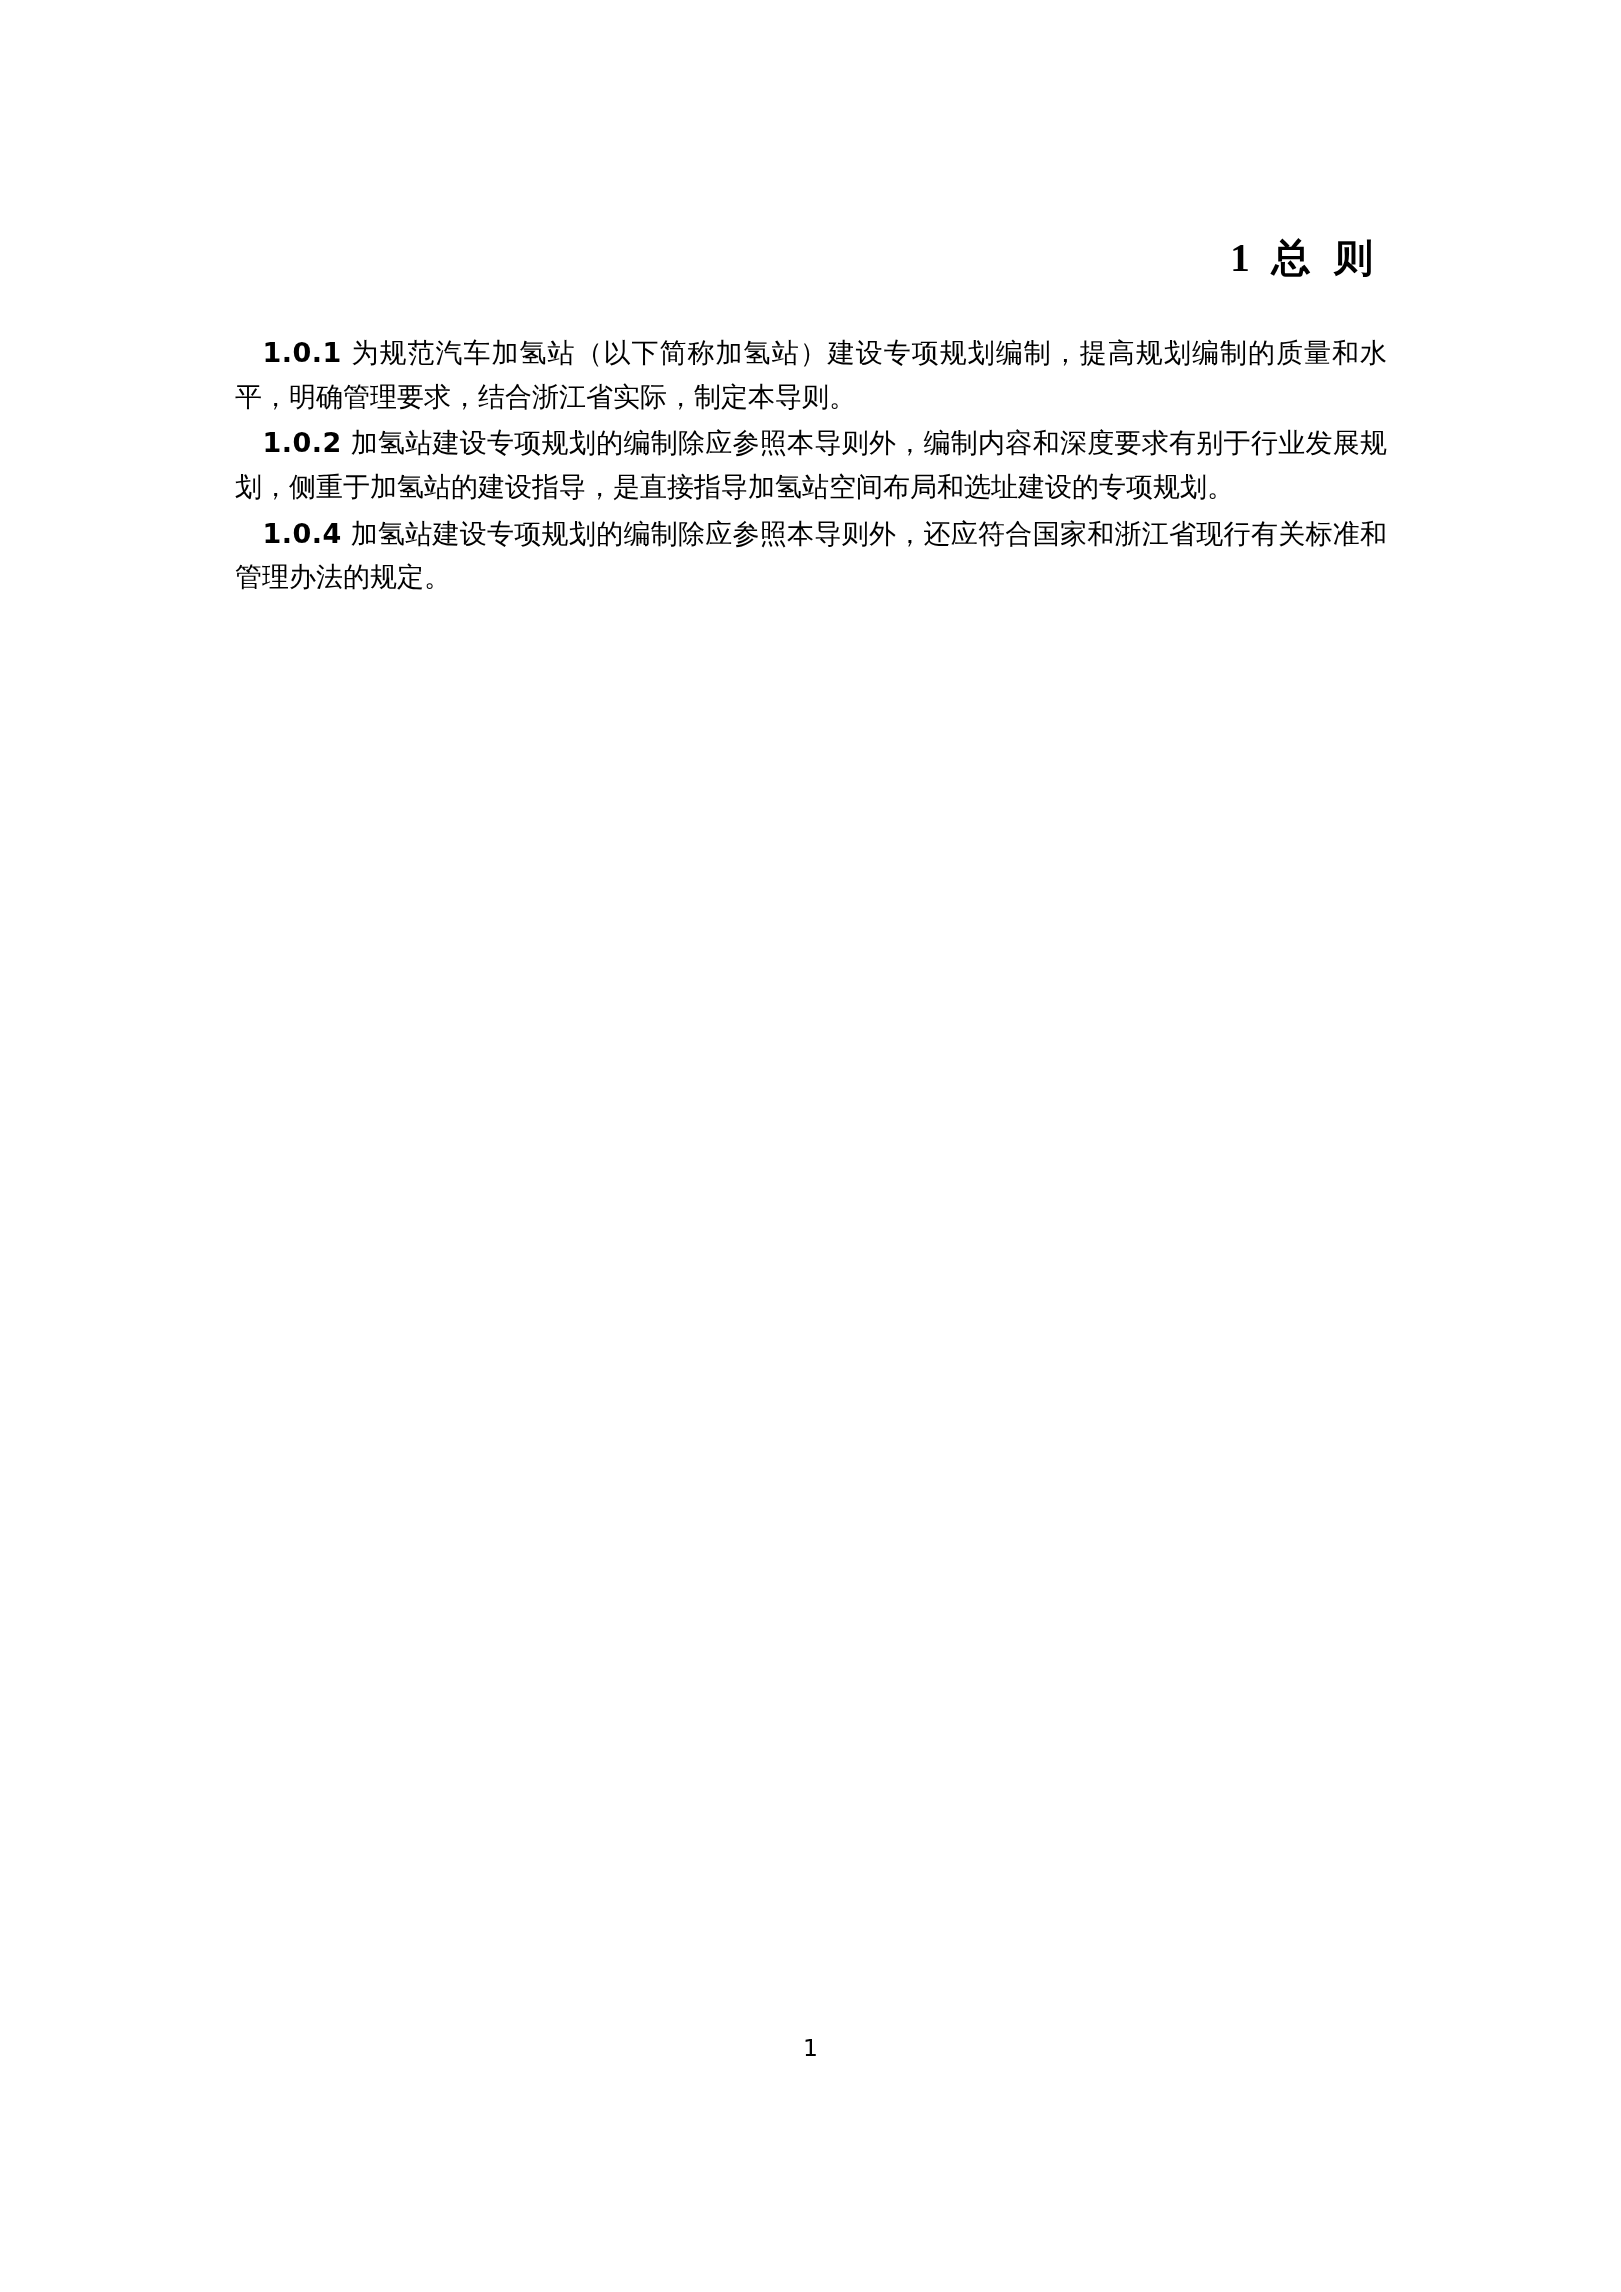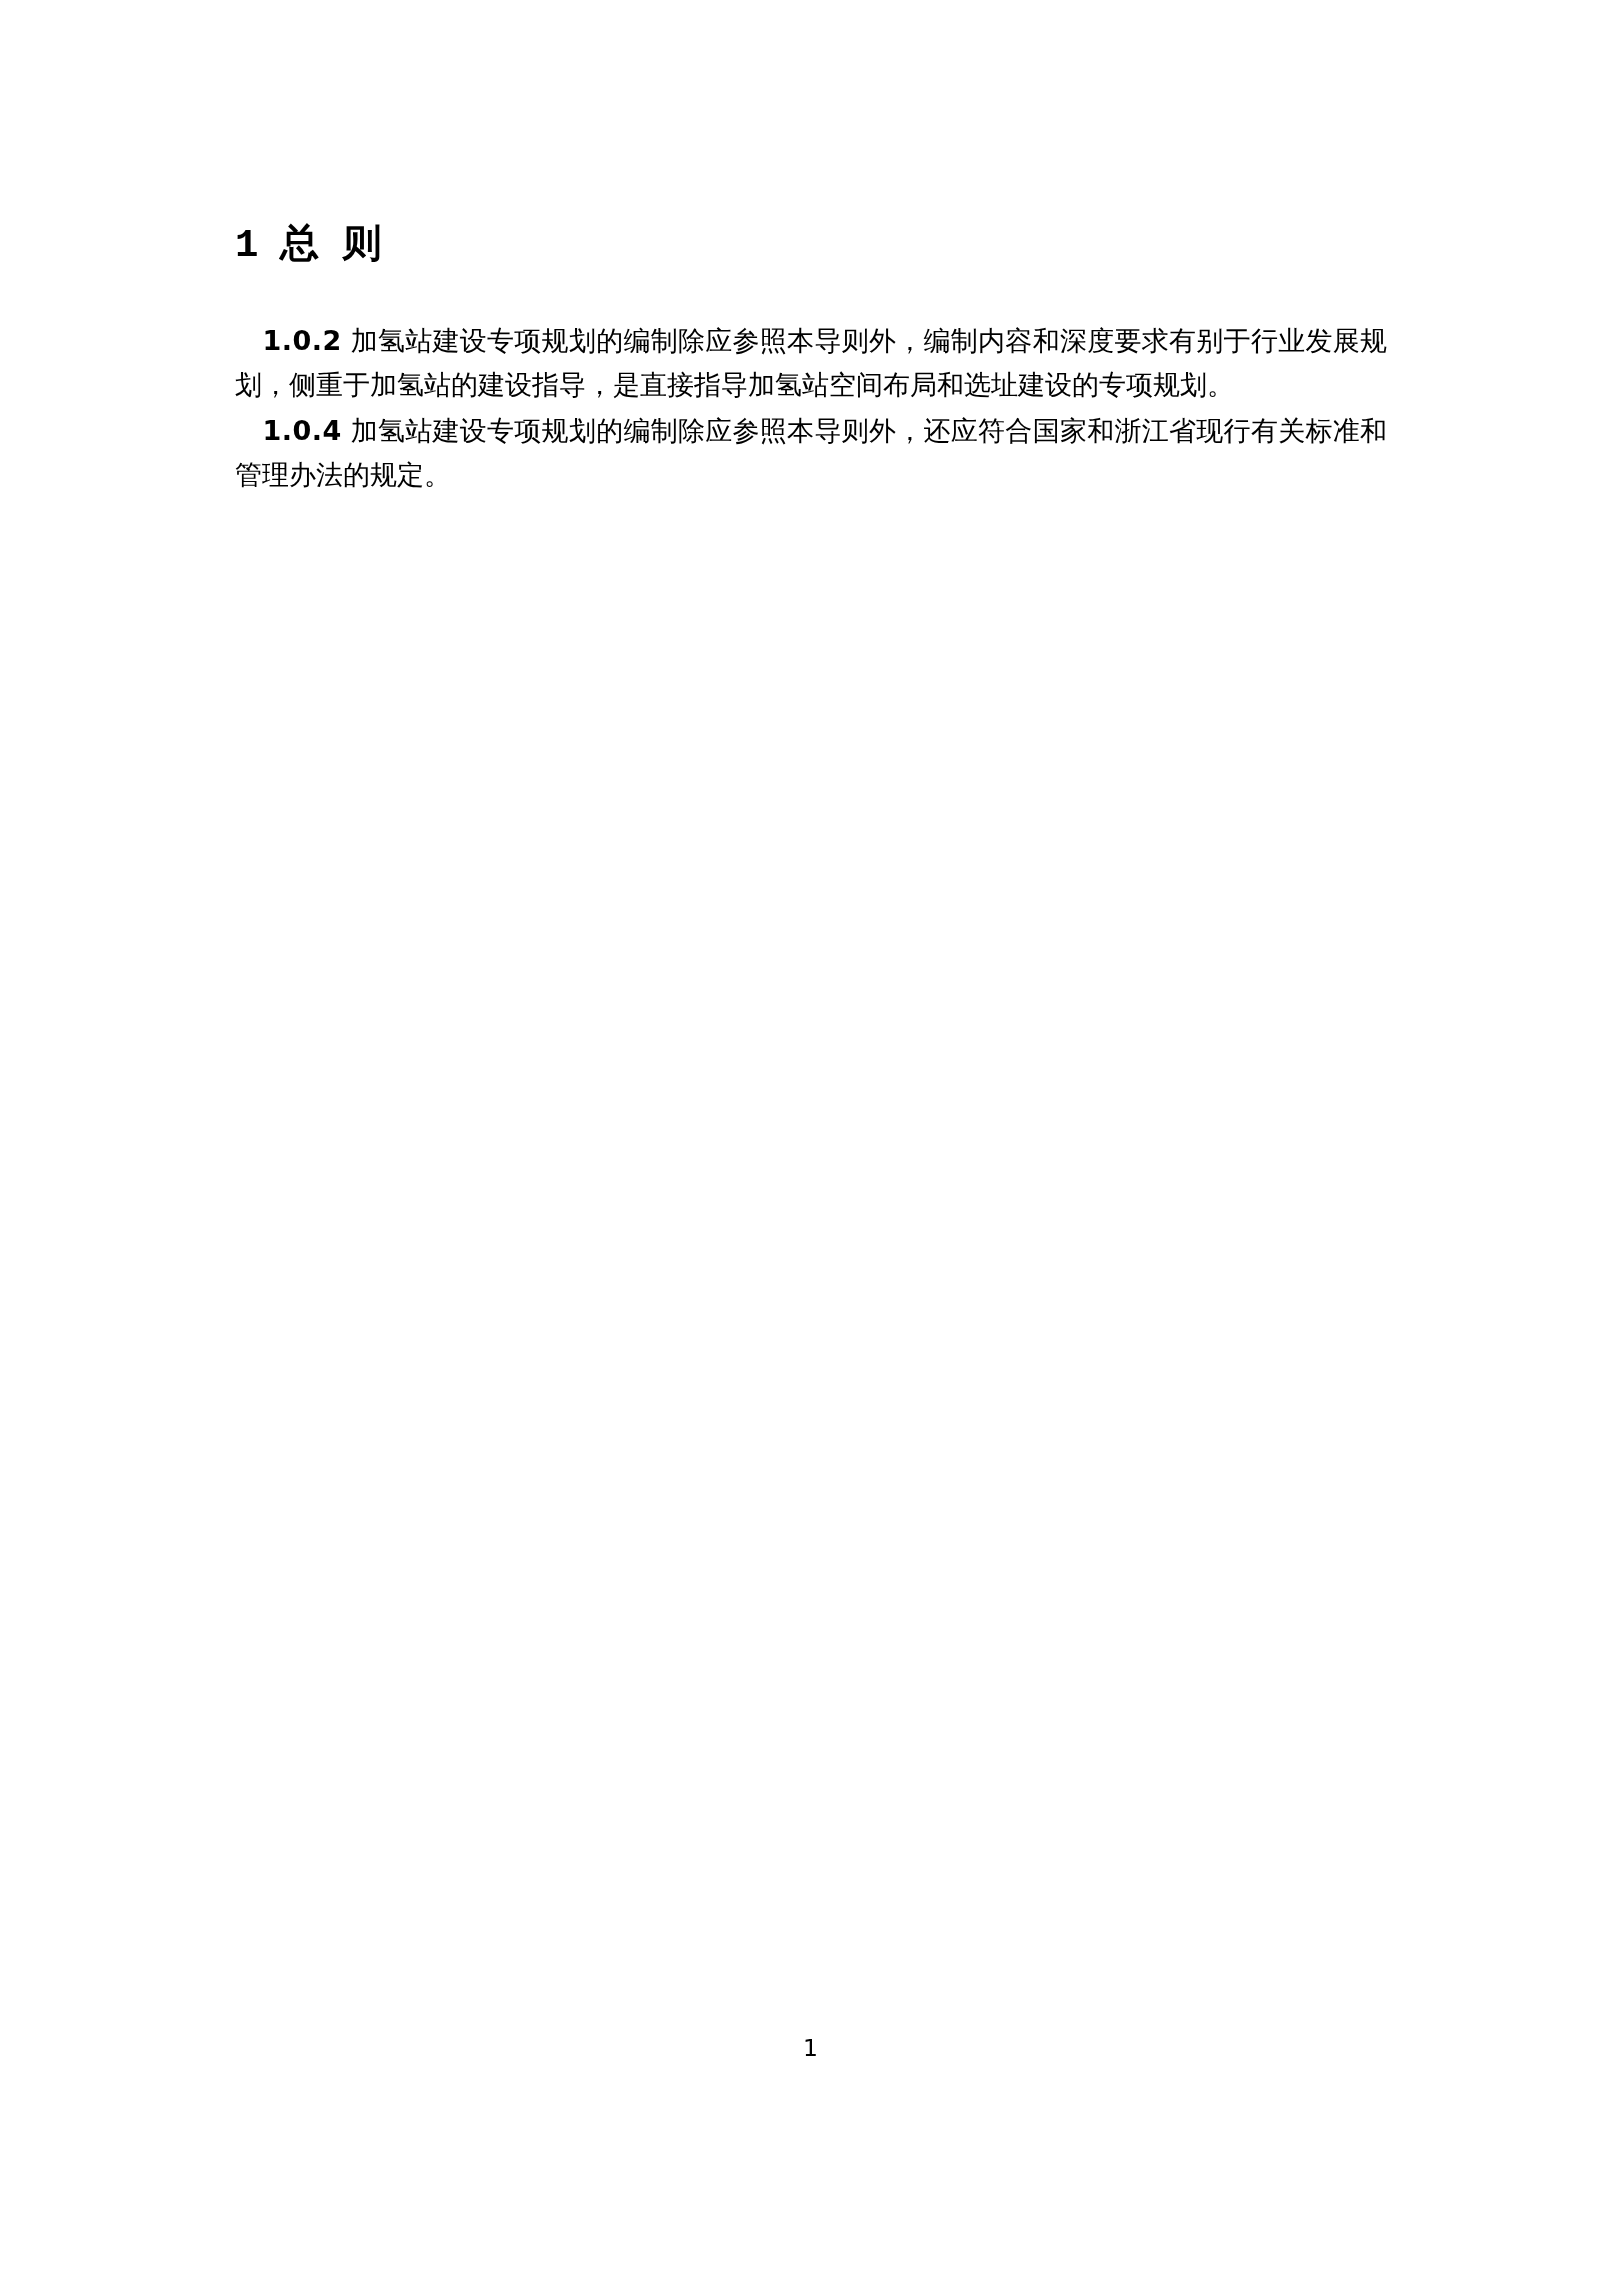--- a/index.html
+++ b/index.html
@@ -20,28 +20,28 @@
     box-sizing: border-box;
     overflow: hidden;
   }
   .content {
     position: absolute;
     left: 235px;
     top: 0;
     width: 1152px;
   }
   .chapter-title {
-    margin: 0;
+    margin: 12px;
     padding-top: 223px;
-    text-align: left;
+    text-align: right;
     font-size: 39px;
     font-weight: bold;
     letter-spacing: 2px;
     line-height: 1.2;
-    font-family: Liberation Mono, monospace;
+    font-family: Liberation Serif, serif;
   }
   .chapter-title .num {
     letter-spacing: 0;
   }
   .chapter-title .sp {
     display: inline-block;
     width: 21.6px;
   }
   .body-block {
     margin-top: 49px;
@@ -79,20 +79,24 @@
 <div class="page">
 
   <div class="content">
 
     <h1 class="chapter-title">
       <span class="num">1</span><span class="sp"></span><span>总</span><span class="sp"></span><span>则</span>
     </h1>
 
     <div class="body-block">
 
+      <p class="clause">
+        <span class="tag">1.0.1</span>
+        <span class="txt">为规范汽车加氢站（以下简称加氢站）建设专项规划编制，提高规划编制的质量和水平，明确管理要求，结合浙江省实际，制定本导则。</span>
+      </p>
 
       <p class="clause">
         <span class="tag">1.0.2</span>
         <span class="txt">加氢站建设专项规划的编制除应参照本导则外，编制内容和深度要求有别于行业发展规划，侧重于加氢站的建设指导，是直接指导加氢站空间布局和选址建设的专项规划。</span>
       </p>
 
 
       <p class="clause">
         <span class="tag">1.0.4</span>
         <span class="txt">加氢站建设专项规划的编制除应参照本导则外，还应符合国家和浙江省现行有关标准和管理办法的规定。</span>

